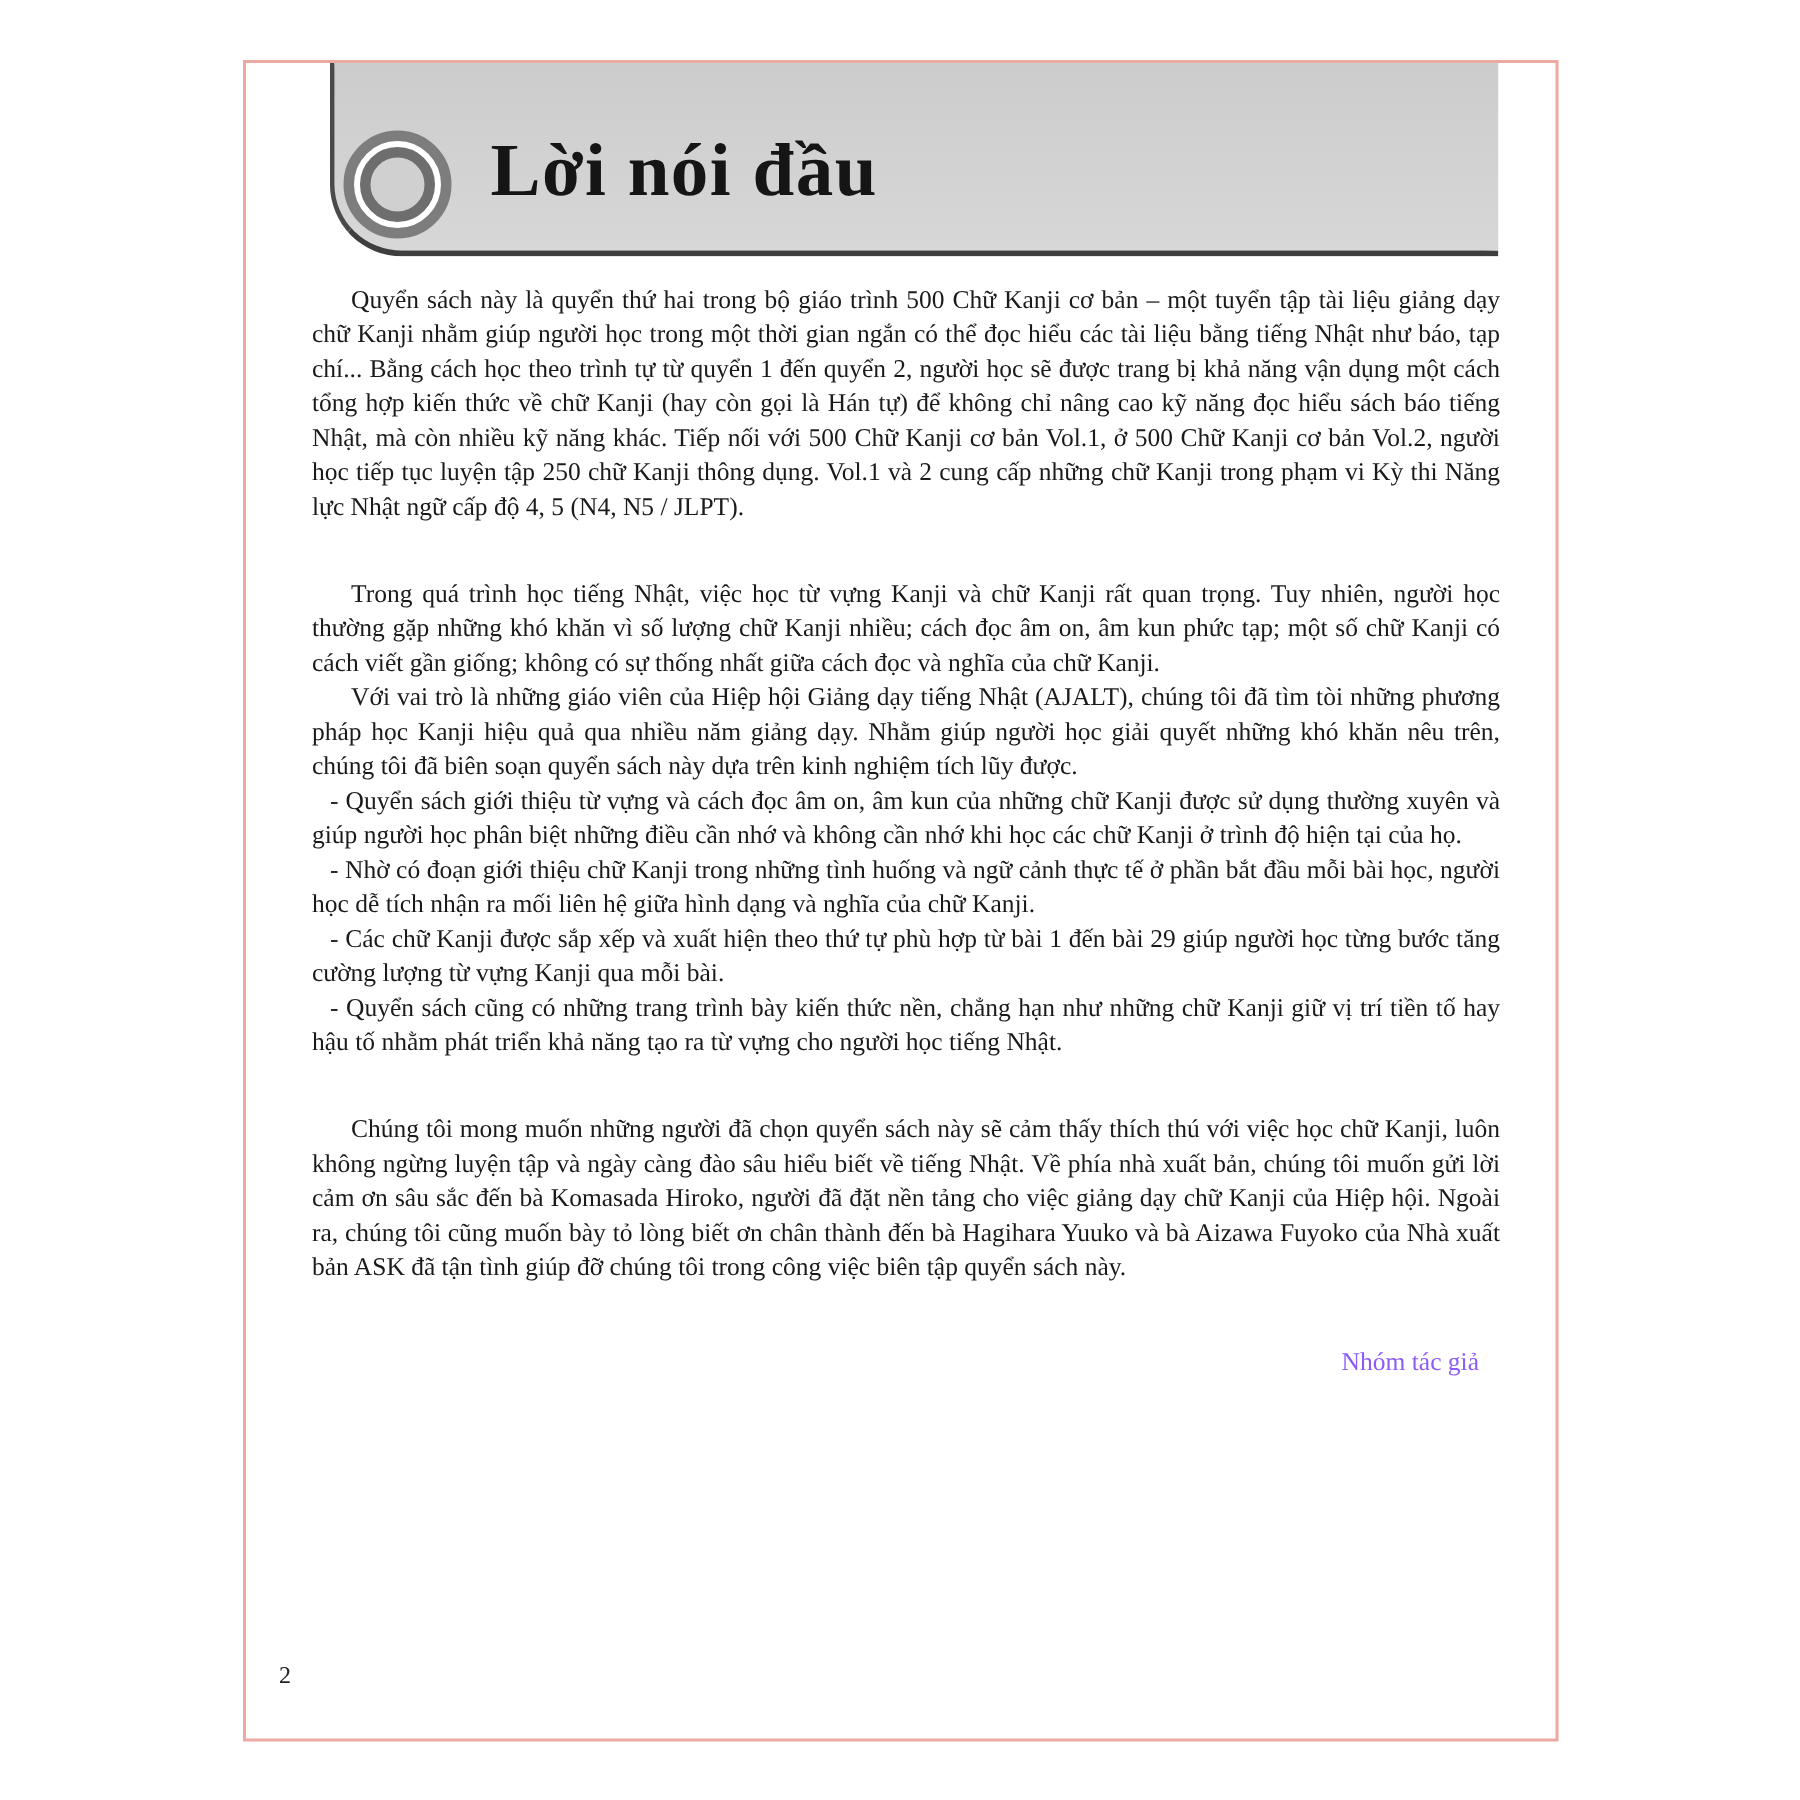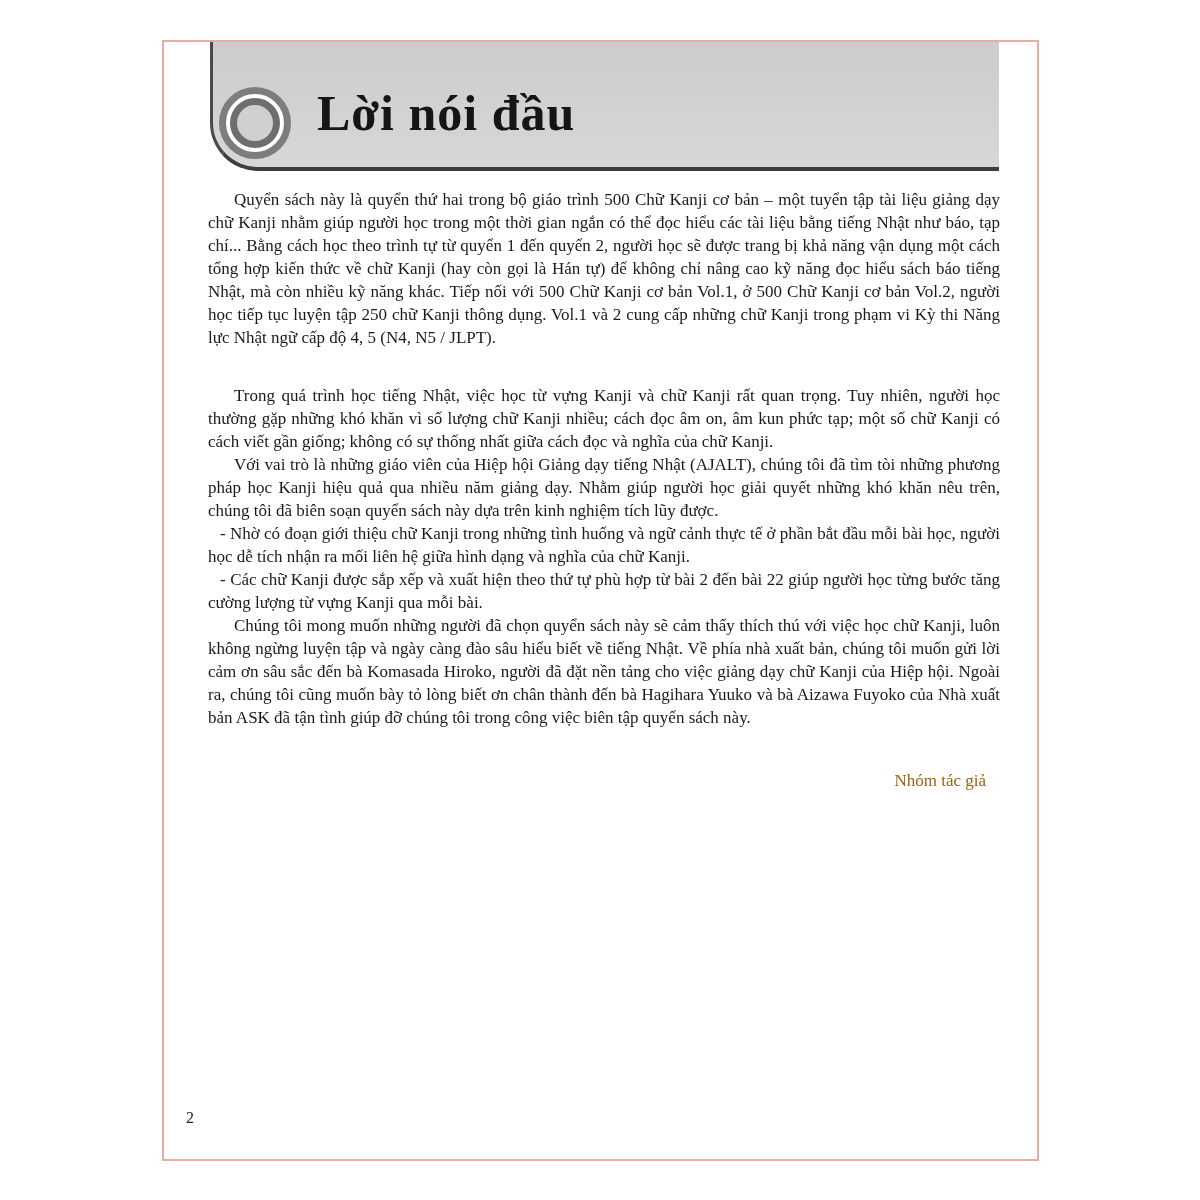--- a/index.html
+++ b/index.html
@@ -19,21 +19,21 @@
     left: 162px;
     top: 40px;
     width: 877px;
     height: 1121px;
     border: 2px solid #ecaaa2;
     box-sizing: border-box;
     background: #ffffff;
   }
   .banner {
     position: absolute;
-    left: 46px;
+    left: 56px;
     top: 0;
     right: 38px;
     height: 129px;
     box-sizing: border-box;
     background: linear-gradient(#cccccc, #d7d7d7);
     border-left: 3px solid #4a4a4a;
     border-bottom: 4px solid #3e3e3e;
     border-bottom-left-radius: 48px;
   }
   .rings {
@@ -88,21 +88,21 @@
   }
   .para.gap-after {
     margin-bottom: 35px;
   }
   .italic {
   }
   .signature {
     margin: 40px 14px 0 0;
     text-align: right;
     text-indent: 0;
-    color: #a16207;
+    color: #8b5cf6;
     font-size: 17px;
   }
   .page-number {
     position: absolute;
     left: 22px;
     bottom: 32px;
     font-size: 16px;
     color: #222222;
   }
 </style>
@@ -116,22 +116,24 @@
       <div class="ring-inner"></div>
     </div>
     <h1 class="title">Lời nói đầu</h1>
   </div>
 
   <div class="content">
     <div id="paragraphs">
         <p class="para gap-after"><span>Quyển sách này là quyển thứ hai trong bộ giáo trình </span><span class="italic">500 Chữ Kanji cơ bản</span><span> – một tuyển tập tài liệu giảng dạy chữ Kanji nhằm giúp người học trong một thời gian ngắn có thể đọc hiểu các tài liệu bằng tiếng Nhật như báo, tạp chí... Bằng cách học theo trình tự từ quyển 1 đến quyển 2, người học sẽ được trang bị khả năng vận dụng một cách tổng hợp kiến thức về chữ Kanji (hay còn gọi là Hán tự) để không chỉ nâng cao kỹ năng đọc hiểu sách báo tiếng Nhật, mà còn nhiều kỹ năng khác. Tiếp nối với </span><span class="italic">500 Chữ Kanji cơ bản Vol.1</span><span>, ở </span><span class="italic">500 Chữ Kanji cơ bản Vol.2</span><span>, người học tiếp tục luyện tập 250 chữ Kanji thông dụng. Vol.1 và 2 cung cấp những chữ Kanji trong phạm vi Kỳ thi Năng lực Nhật ngữ cấp độ 4, 5 (N4, N5 / JLPT).</span></p>
         <p class="para"><span>Trong quá trình học tiếng Nhật, việc học từ vựng Kanji và chữ Kanji rất quan trọng. Tuy nhiên, người học thường gặp những khó khăn vì số lượng chữ Kanji nhiều; cách đọc âm on, âm kun phức tạp; một số chữ Kanji có cách viết gần giống; không có sự thống nhất giữa cách đọc và nghĩa của chữ Kanji.</span></p>
         <p class="para"><span>Với vai trò là những giáo viên của Hiệp hội Giảng dạy tiếng Nhật (AJALT), chúng tôi đã tìm tòi những phương pháp học Kanji hiệu quả qua nhiều năm giảng dạy. Nhằm giúp người học giải quyết những khó khăn nêu trên, chúng tôi đã biên soạn quyển sách này dựa trên kinh nghiệm tích lũy được.</span></p>
+        <p class="para bullet"><span>- Quyển sách giới thiệu từ vựng và cách đọc âm on, âm kun của những chữ Kanji được sử dụng thường xuyên và giúp người học phân biệt những điều cần nhớ và không cần nhớ khi học các chữ Kanji ở trình độ hiện tại của họ.</span></p>
         <p class="para bullet"><span>- Nhờ có đoạn giới thiệu chữ Kanji trong những tình huống và ngữ cảnh thực tế ở phần bắt đầu mỗi bài học, người học dễ tích nhận ra mối liên hệ giữa hình dạng và nghĩa của chữ Kanji.</span></p>
-        <p class="para bullet"><span>- Các chữ Kanji được sắp xếp và xuất hiện theo thứ tự phù hợp từ bài 2 đến bài 22 giúp người học từng bước tăng cường lượng từ vựng Kanji qua mỗi bài.</span></p>
+        <p class="para bullet"><span>- Các chữ Kanji được sắp xếp và xuất hiện theo thứ tự phù hợp từ bài 1 đến bài 29 giúp người học từng bước tăng cường lượng từ vựng Kanji qua mỗi bài.</span></p>
+        <p class="para bullet gap-after"><span>- Quyển sách cũng có những trang trình bày kiến thức nền, chẳng hạn như những chữ Kanji giữ vị trí tiền tố hay hậu tố nhằm phát triển khả năng tạo ra từ vựng cho người học tiếng Nhật.</span></p>
         <p class="para"><span>Chúng tôi mong muốn những người đã chọn quyển sách này sẽ cảm thấy thích thú với việc học chữ Kanji, luôn không ngừng luyện tập và ngày càng đào sâu hiểu biết về tiếng Nhật. Về phía nhà xuất bản, chúng tôi muốn gửi lời cảm ơn sâu sắc đến bà Komasada Hiroko, người đã đặt nền tảng cho việc giảng dạy chữ Kanji của Hiệp hội. Ngoài ra, chúng tôi cũng muốn bày tỏ lòng biết ơn chân thành đến bà Hagihara Yuuko và bà Aizawa Fuyoko của Nhà xuất bản ASK đã tận tình giúp đỡ chúng tôi trong công việc biên tập quyển sách này.</span></p>
       </div>
     <p class="signature">Nhóm tác giả</p>
   </div>
 
   <div class="page-number">2</div>
 
 </div>
 
 </body></html>

